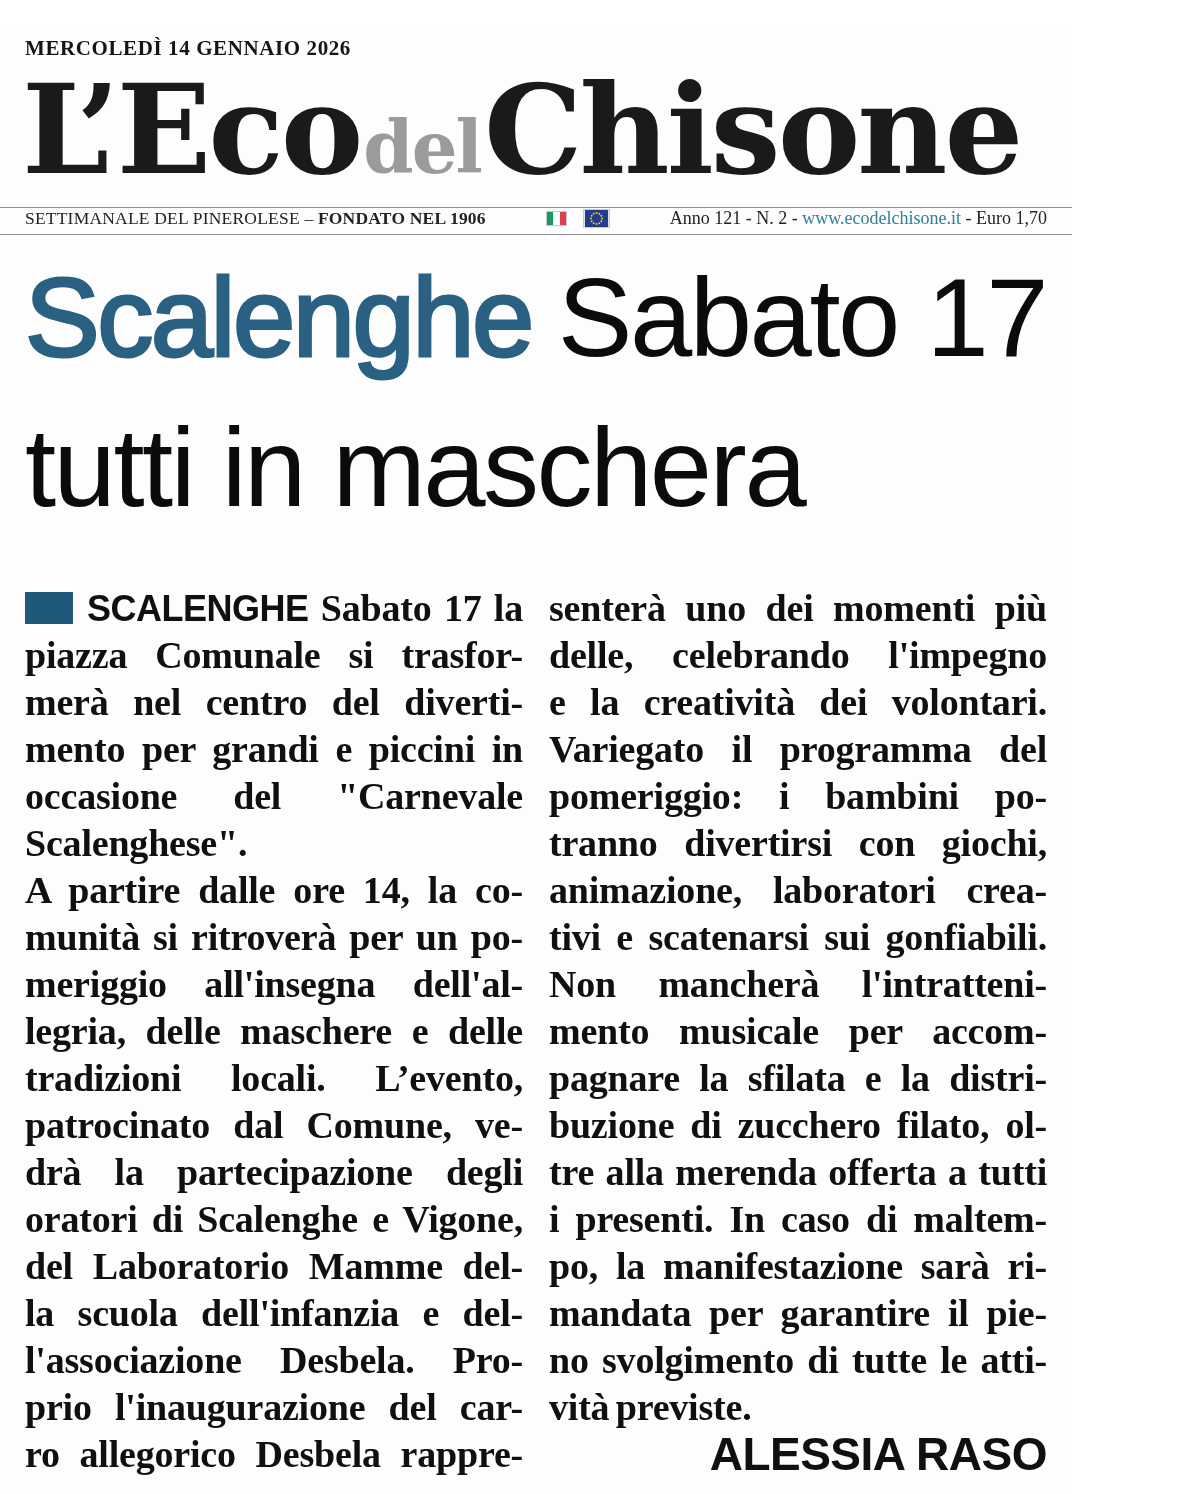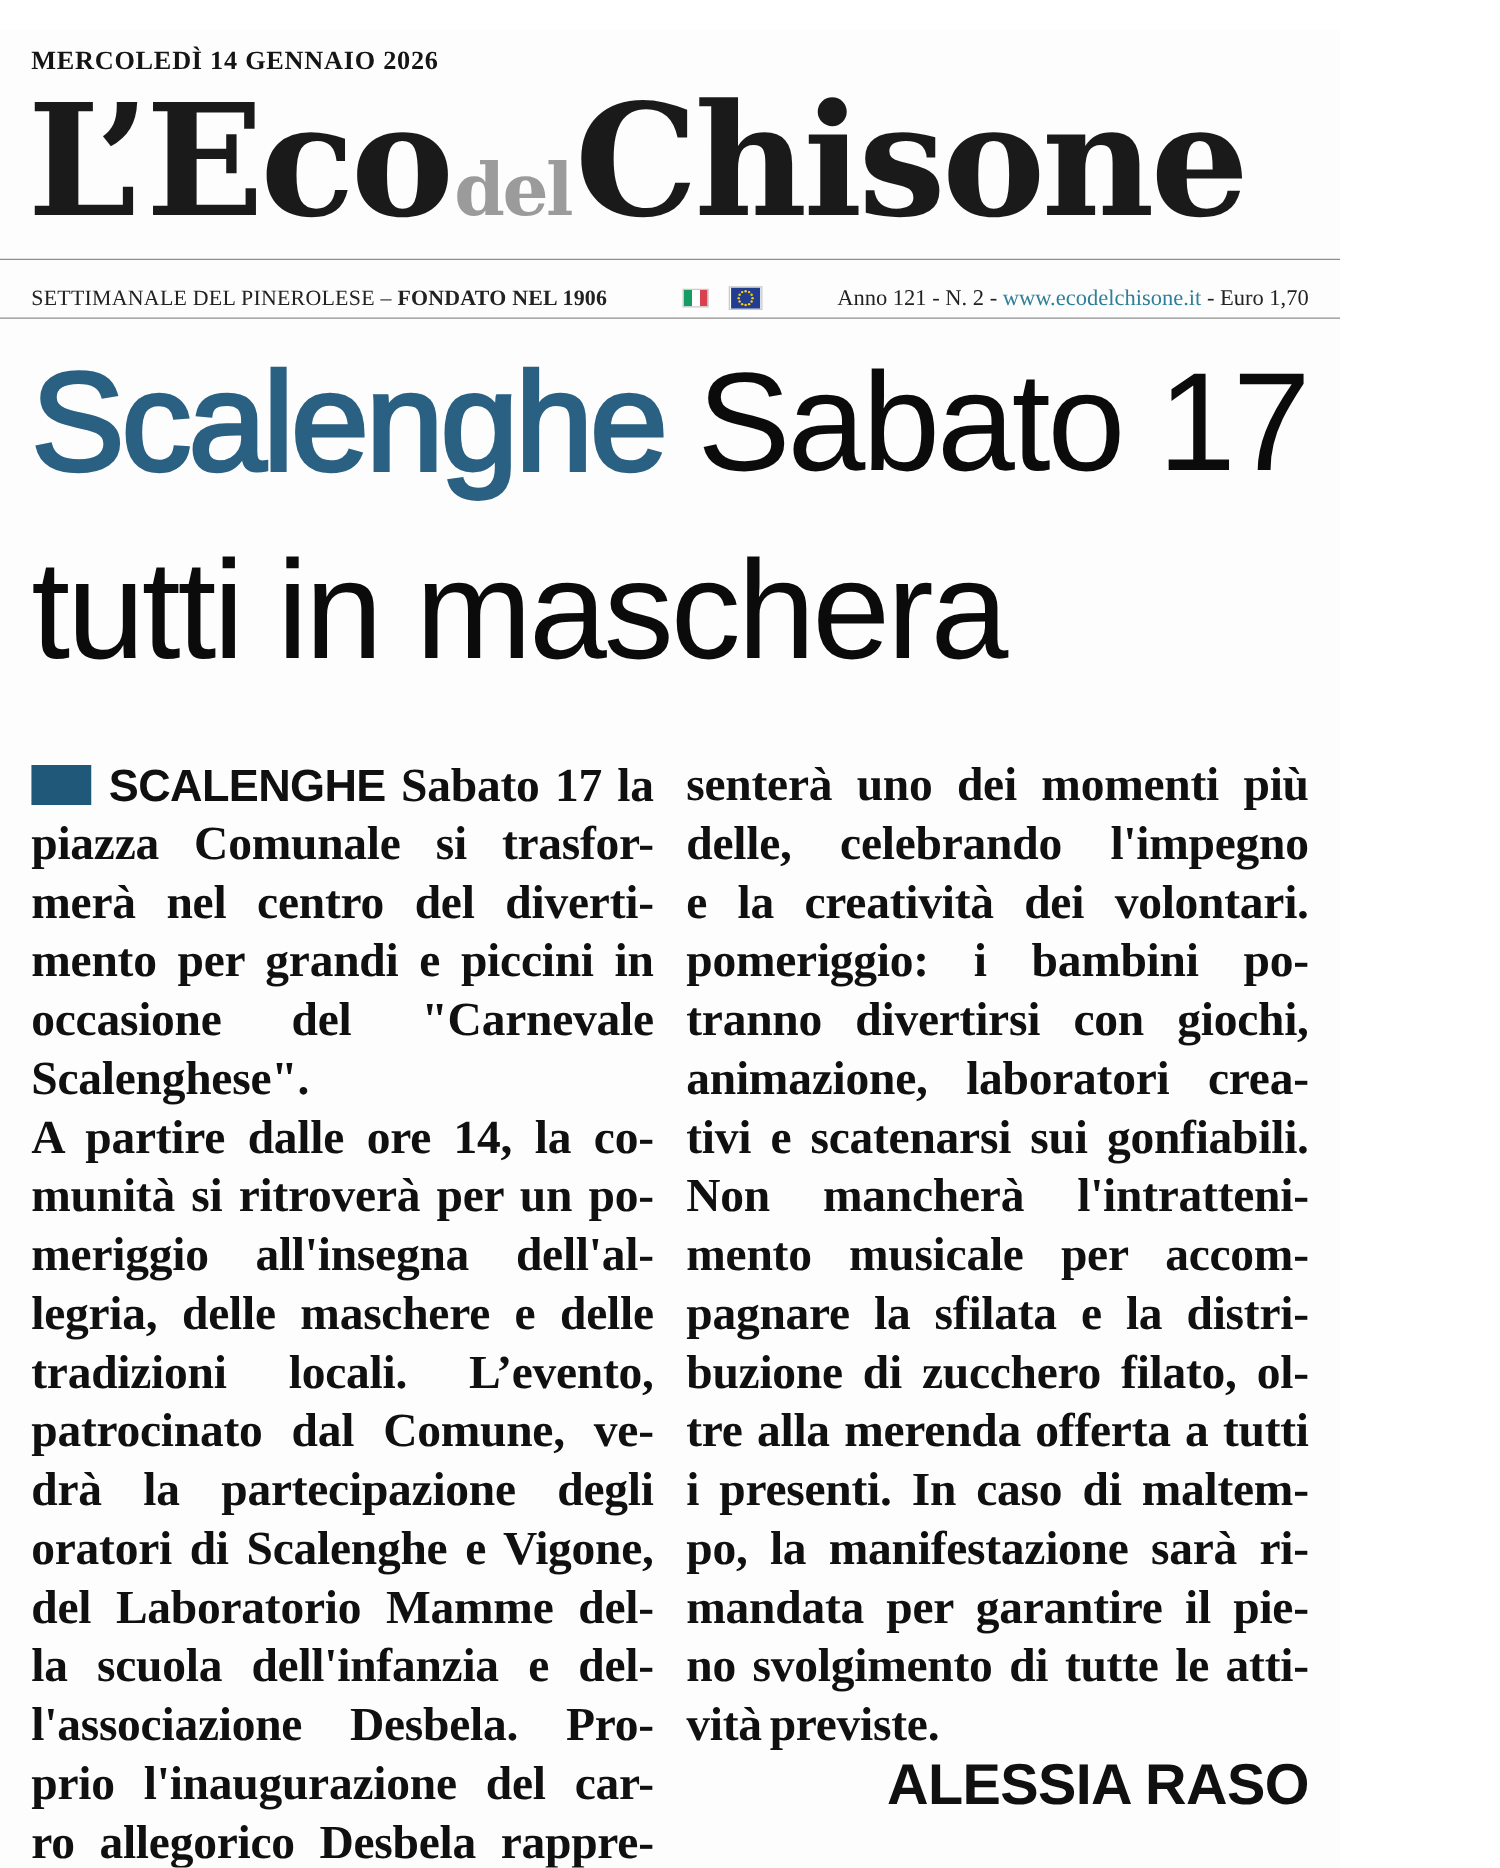--- a/index.html
+++ b/index.html
@@ -35,30 +35,30 @@
     font-family:"DejaVu Serif",serif;
     font-weight:bold;
     font-size:124px;
     line-height:1.08;
     letter-spacing:-3px;
     white-space:nowrap;
     color:#1a1a1a;
   }
   .masthead .m2{
     color:var(--gray);
-    font-size:58px;
+    font-size:72px;
     letter-spacing:-2px;
     margin:0 3px;
   }
 
   .infobar{
     margin-top:10px;
     border-top:1.5px solid var(--rule);
     border-bottom:1.5px solid var(--rule);
-    padding:20px 25px 5px 25px;
+    padding:0 25px 5px 25px;
     display:flex;
     align-items:center;
     font-size:17.5px;
     color:#222;
     justify-content:flex-end;
   }
   .info-left{flex:0 0 auto;letter-spacing:.2px;}
   .flags{flex:1 1 auto;display:flex;align-items:center;justify-content:center;gap:16px;}
   .flag-it{
     display:inline-block;width:21px;height:15px;
@@ -190,20 +190,21 @@
       <div class="bline">del Laboratorio Mamme del-</div>
       <div class="bline">la scuola dell'infanzia e del-</div>
       <div class="bline">l'associazione Desbela. Pro-</div>
       <div class="bline">prio l'inaugurazione del car-</div>
       <div class="bline">ro allegorico Desbela rappre-</div>
     </div>
     <div class="col">
       <div class="bline">senterà uno dei momenti più</div>
       <div class="bline">delle, celebrando l'impegno</div>
       <div class="bline">e la creatività dei volontari.</div>
+      <div class="bline">Variegato il programma del</div>
       <div class="bline">pomeriggio: i bambini po-</div>
       <div class="bline">tranno divertirsi con giochi,</div>
       <div class="bline">animazione, laboratori crea-</div>
       <div class="bline">tivi e scatenarsi sui gonfiabili.</div>
       <div class="bline">Non mancherà l'intratteni-</div>
       <div class="bline">mento musicale per accom-</div>
       <div class="bline">pagnare la sfilata e la distri-</div>
       <div class="bline">buzione di zucchero filato, ol-</div>
       <div class="bline">tre alla merenda offerta a tutti</div>
       <div class="bline">i presenti. In caso di maltem-</div>

